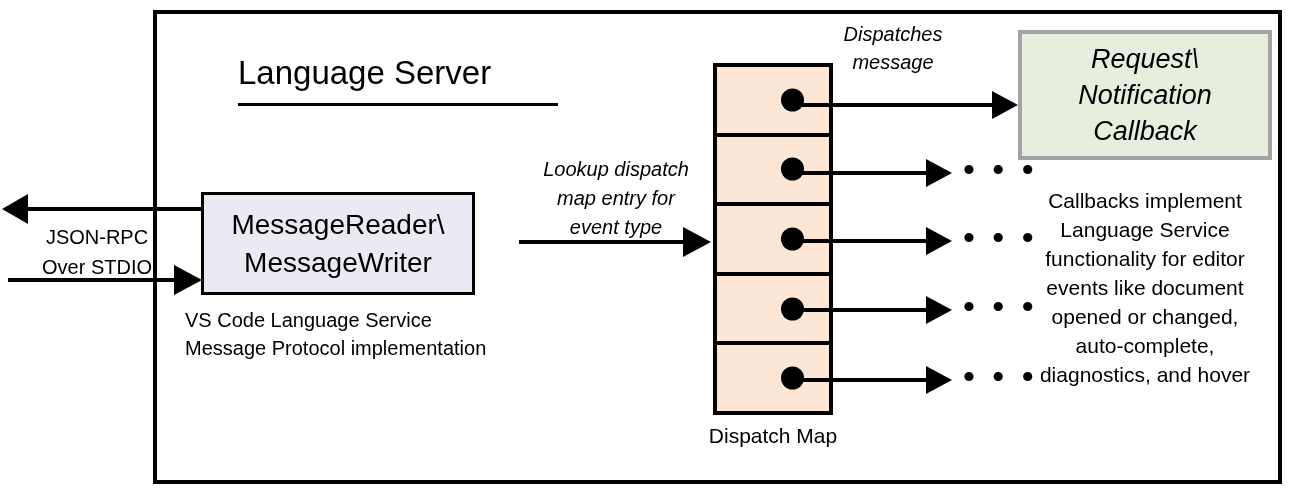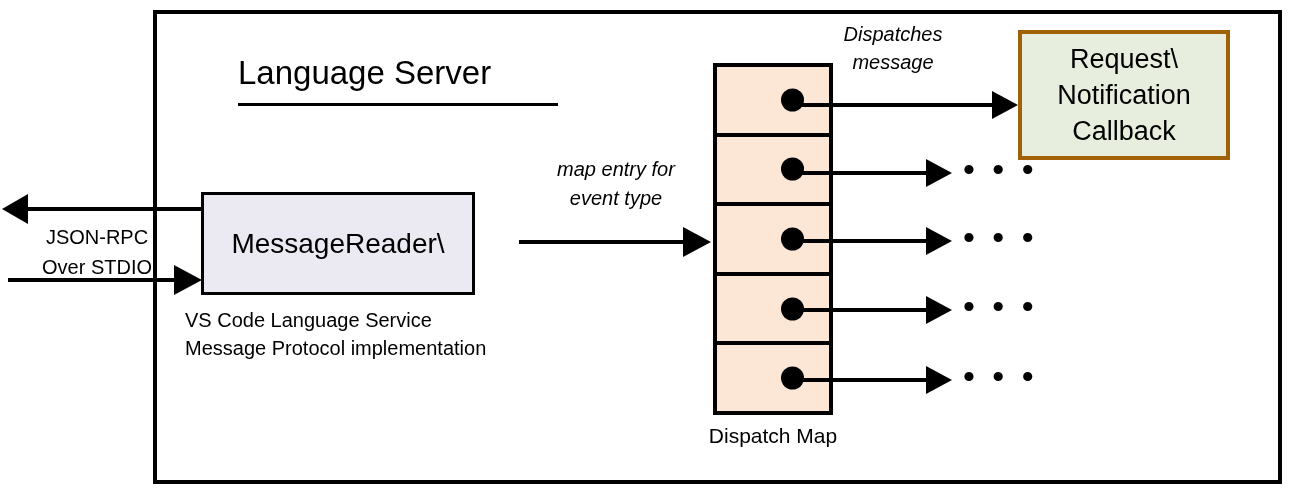--- a/index.html
+++ b/index.html
@@ -189,29 +189,30 @@
     line-height: 20px;
     letter-spacing: 4px;
     color: #000;
     white-space: nowrap;
   }
 
   
   #callback-box {
     left: 1018px;
     top: 30px;
-    width: 212px;
+    width: 254px;
     height: 130px;
     background: #e8eedd;
-    border: 4px solid #a16207;
+    border: 4px solid #a3a3a3;
     box-sizing: border-box;
     display: flex;
     flex-direction: column;
     align-items: center;
     justify-content: center;
+    font-style: italic;
   }
   #callback-box .line {
     font-size: 27px;
     line-height: 36px;
     white-space: nowrap;
   }
   #callback-caption {
     left: 1012px;
     top: 186px;
     width: 266px;
@@ -236,27 +237,29 @@
   <div class="abs h-line" id="arrow-in-line"></div>
   <div class="abs" id="arrow-in-head"></div>
 
   <div class="abs" id="jsonrpc-label">
     <div>JSON-RPC</div>
     <div>Over STDIO</div>
   </div>
 
   <div class="abs" id="message-box">
     <div class="line">MessageReader\</div>
+    <div class="line">MessageWriter</div>
   </div>
   <div class="abs" id="message-caption">
     <div>VS Code Language Service</div>
     <div>Message Protocol implementation</div>
   </div>
 
   <div class="abs" id="lookup-label">
+    <div>Lookup dispatch</div>
     <div>map entry for</div>
     <div>event type</div>
   </div>
   <div class="abs h-line" id="lookup-line"></div>
   <div class="abs" id="lookup-head"></div>
 
   <div class="abs" id="dispatch-map">
     <div class="map-cell">
       <span class="map-dot"></span>
     </div>
@@ -299,14 +302,23 @@
 
   <div class="abs out-line" style="left:790px; top:378px; width:138px;"></div>
   <div class="abs out-head" style="left:926px; top:366px;"></div>
   <div class="abs ellipsis" style="left:963px; top:366px;">• • •</div>
 
   <div class="abs" id="callback-box">
     <div class="line">Request\</div>
     <div class="line">Notification</div>
     <div class="line">Callback</div>
   </div>
+  <div class="abs" id="callback-caption">
+    <div>Callbacks implement</div>
+    <div>Language Service</div>
+    <div>functionality for editor</div>
+    <div>events like document</div>
+    <div>opened or changed,</div>
+    <div>auto-complete,</div>
+    <div>diagnostics, and hover</div>
+  </div>
 
 </div>
 
 </body></html>

